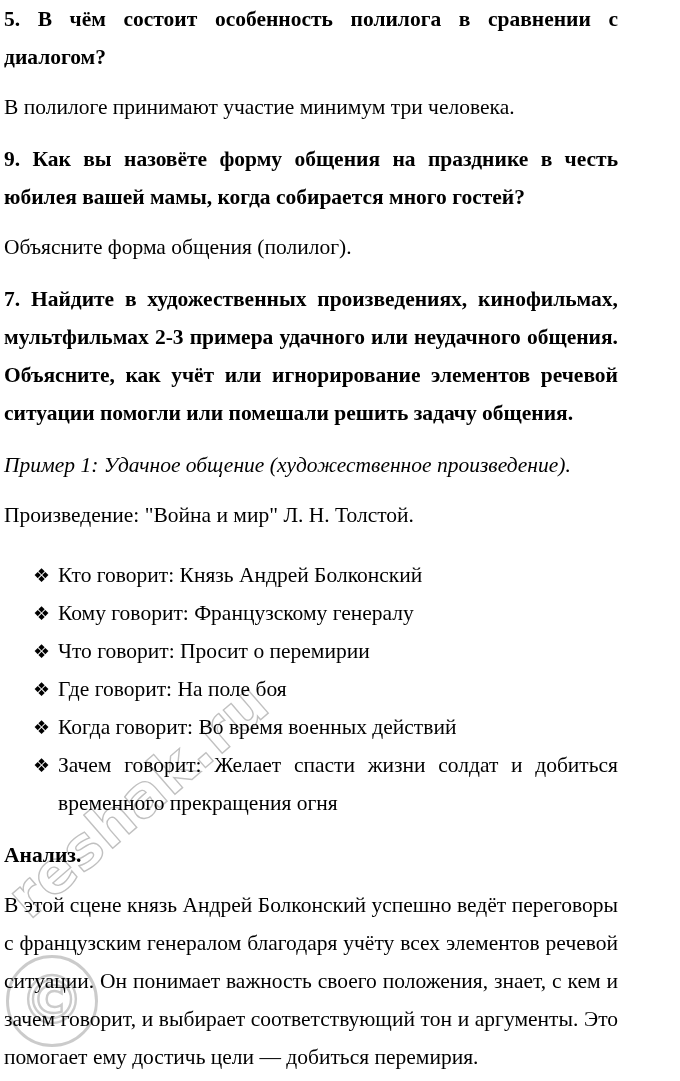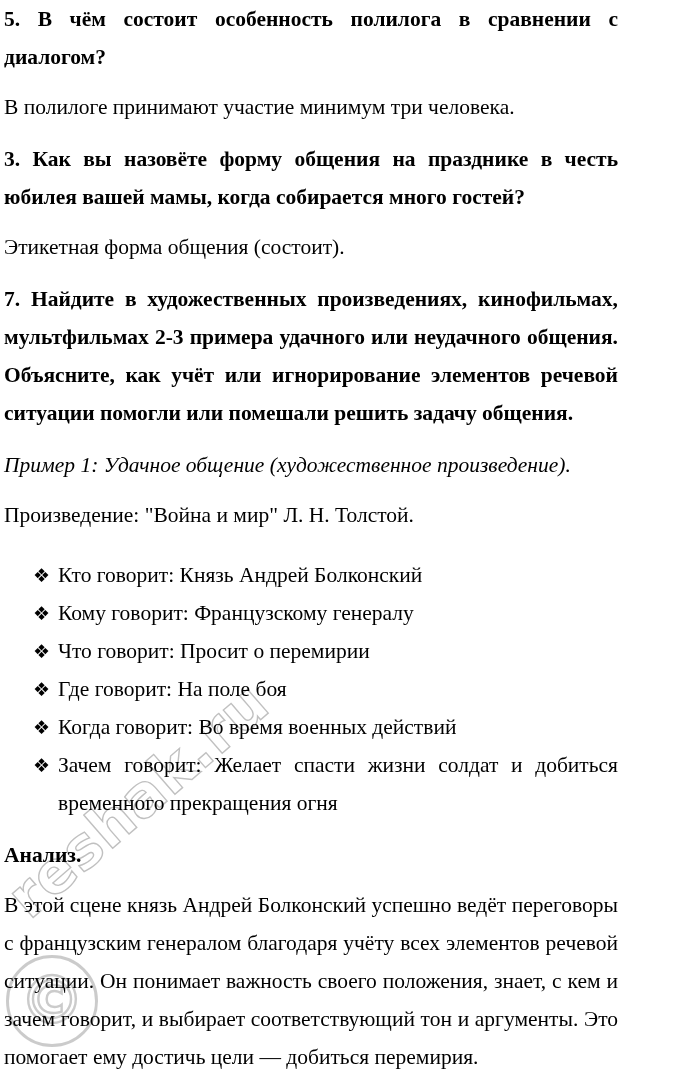--- a/index.html
+++ b/index.html
@@ -141,25 +141,25 @@
   <div class="content">
 
     <p class="para heading">5. В чём состоит особенность полилога в сравнении с диалогом?</p>
 
     <div class="spacer-a"></div>
 
     <p class="para lastline-left">В полилоге принимают участие минимум три человека.</p>
 
     <div class="spacer-q"></div>
 
-    <p class="para heading">3. Как вы назовёте форму общения на празднике в честь юбилея вашей мамы, когда собирается много гостей?</p>
-
-    <div class="spacer-a"></div>
-
-    <p class="para lastline-left">Этикетная форма общения (состоит).</p>
+    <p class="para heading">9. Как вы назовёте форму общения на празднике в честь юбилея вашей мамы, когда собирается много гостей?</p>
+
+    <div class="spacer-a"></div>
+
+    <p class="para lastline-left">Объясните форма общения (полилог).</p>
 
     <div class="spacer-q"></div>
 
     <p class="para heading">7. Найдите в художественных произведениях, кинофильмах, мультфильмах 2-3 примера удачного или неудачного общения. Объясните, как учёт или игнорирование элементов речевой ситуации помогли или помешали решить задачу общения.</p>
 
     <div class="spacer-q"></div>
 
     <p class="para bolditalic lastline-left">Пример 1: Удачное общение (художественное произведение).</p>
 
     <div class="spacer-a"></div>

